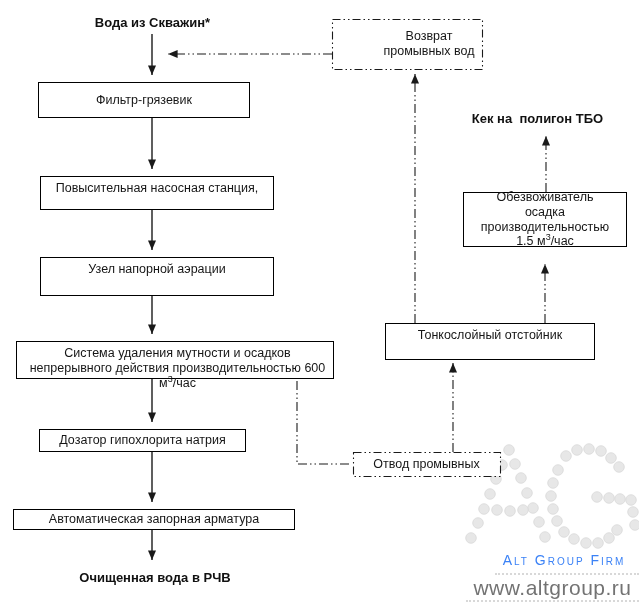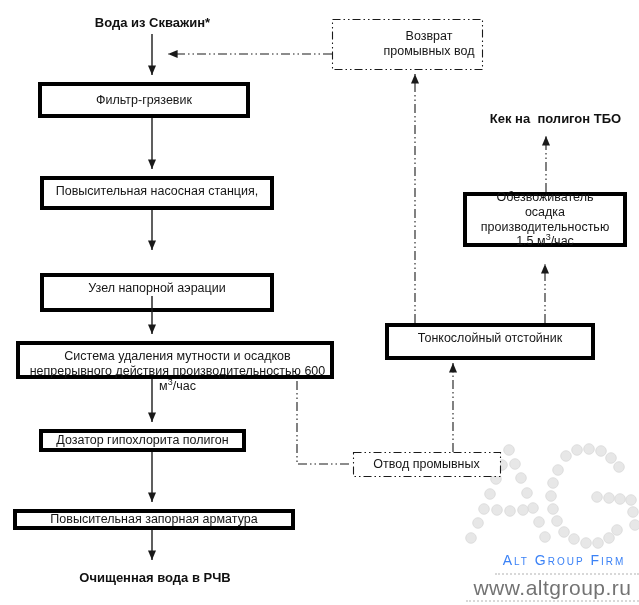--- a/index.html
+++ b/index.html
@@ -6,21 +6,21 @@
   .stage{
     position:relative;width:639px;height:605px;background:#ffffff;
     font-family:"Liberation Sans",sans-serif;color:#141414;overflow:hidden;
   }
   .layer{position:absolute;left:0;top:0;width:639px;height:605px;}
   #under-layer{z-index:0;}
   .nodes{position:absolute;left:0;top:0;width:513px;height:605px;z-index:1;}
   #over-layer{z-index:2;pointer-events:none;}
   .node{
     position:absolute;box-sizing:border-box;background:#ffffff;
-    border:4px solid #000000;display:flex;align-items:center;justify-content:center;
+    border:1px solid #000000;display:flex;align-items:center;justify-content:center;
     text-align:center;font-size:12.5px;line-height:1.18;color:#161616;
   }
   .node.top-text{align-items:flex-start;padding-top:4px;}
   .node.dash{border:none;} 
   .lbl{
     position:absolute;font-weight:bold;font-size:13px;text-align:center;
     color:#111;line-height:1.1;
   }
   .pre{white-space:pre;}
   sup{font-size:9px;line-height:0;}
@@ -91,43 +91,43 @@
     <div class="lbl" style="left:60px;top:16px;width:185px;">Вода из Скважин*</div>
 
     <div class="node" style="left:38px;top:82px;width:212px;height:36px;">
       <span>Фильтр-грязевик</span>
     </div>
 
     <div class="node top-text" style="left:40px;top:176px;width:234px;height:34px;">
       <span>Повысительная насосная станция,</span>
     </div>
 
-    <div class="node top-text" style="left:40px;top:257px;width:234px;height:39px;margin-top:16px;">
+    <div class="node top-text" style="left:40px;top:257px;width:234px;height:39px;">
       <span>Узел напорной аэрации</span>
     </div>
 
     <div class="node top-text" style="left:16px;top:341px;width:318px;height:38px;padding-left:8px;padding-right:3px;">
       <span><span>Система удаления мутности и осадков непрерывного действия производительностью 600 м</span><sup>3</sup><span>/час</span></span>
     </div>
 
     <div class="node" style="left:39px;top:429px;width:207px;height:23px;">
-      <span>Дозатор гипохлорита полигон</span>
+      <span>Дозатор гипохлорита натрия</span>
     </div>
 
     <div class="node" style="left:13px;top:509px;width:282px;height:21px;">
-      <span>Повысительная запорная арматура</span>
+      <span>Автоматическая запорная арматура</span>
     </div>
 
     <div class="lbl" style="left:45px;top:571px;width:220px;">Очищенная вода в РЧВ</div>
 
     <div class="node dash" style="left:332px;top:19px;width:150px;height:50px;">
       <span style="display:inline-block;width:120px;margin-left:44px;">Возврат промывных вод</span>
     </div>
 
-    <div class="lbl pre" style="left:478px;top:112px;width:155px;">Кек на  полигон ТБО</div>
+    <div class="lbl pre" style="left:460px;top:112px;width:155px;">Кек на  полигон ТБО</div>
 
     <div class="node" style="left:463px;top:192px;width:164px;height:55px;padding:0 14px;">
       <span><span>Обезвоживатель осадка производительностью 1.5 м</span><sup>3</sup><span>/час</span></span>
     </div>
 
     <div class="node dash" style="left:353px;top:452px;width:147px;height:24px;">
       <span>Отвод промывных</span>
     </div>
 
     <div class="node top-text" style="left:385px;top:323px;width:210px;height:37px;">

